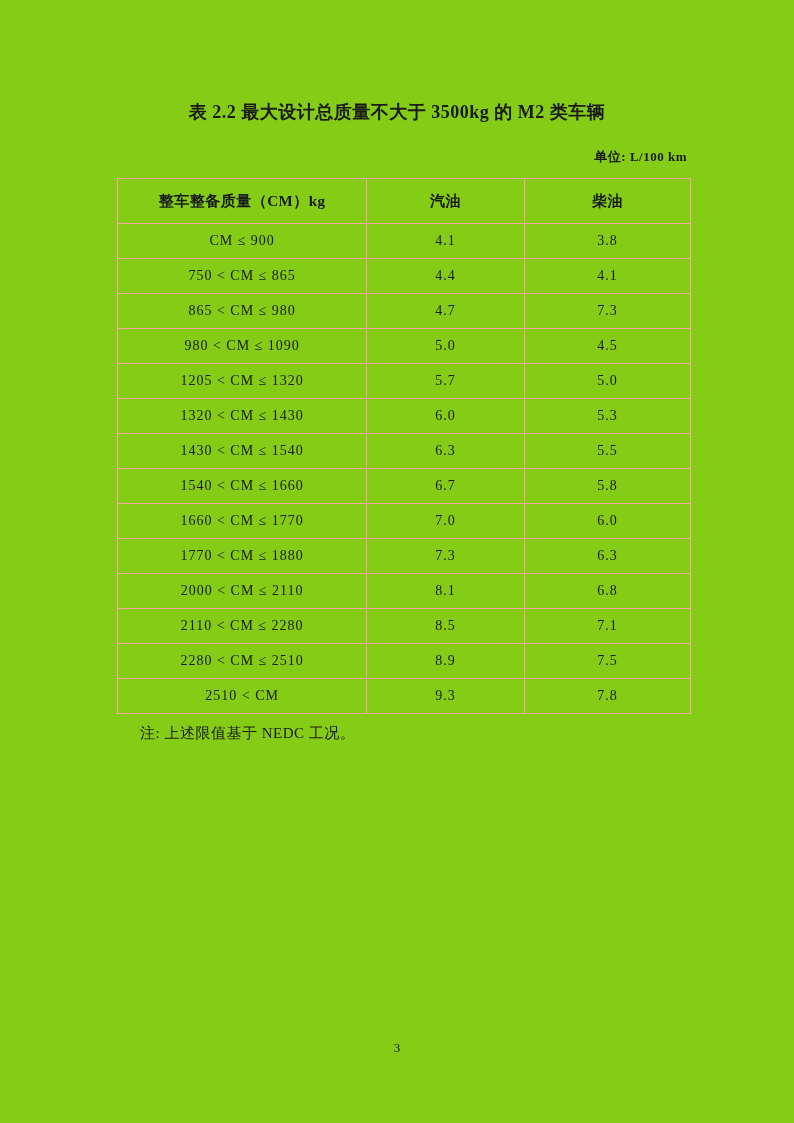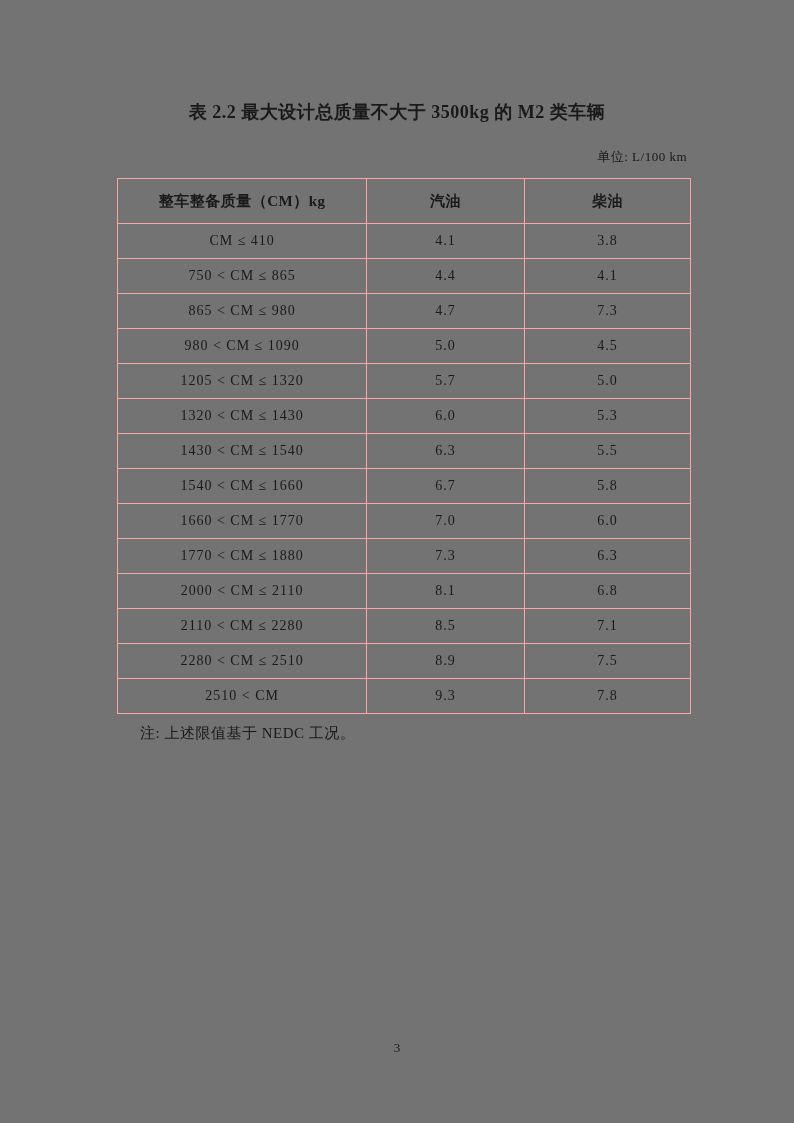--- a/index.html
+++ b/index.html
@@ -4,38 +4,39 @@
 <style>
   html, body {
     margin: 0;
     padding: 0;
     background: #ffffff;
   }
   .page {
     position: relative;
     width: 794px;
     height: 1123px;
-    background: #737373;
+    background: #84cc16;
     color: #1a1a1a;
     font-family: "Liberation Serif", "DejaVu Serif", serif;
     overflow: hidden;
   }
   .doc-title {
     padding-top: 100px;
     text-align: center;
     font-size: 18px;
     font-weight: bold;
     letter-spacing: 0.5px;
   }
   .unit-label {
     width: 574px;
     margin: 24px 0 0 113px;
     text-align: right;
     font-size: 13px;
     letter-spacing: 0.5px;
+    font-weight: bold;
   }
   table.limits {
     margin: 12px 0 0 117px;
     width: 574px;
     border-collapse: collapse;
     table-layout: fixed;
   }
   table.limits th,
   table.limits td {
     border: 1px solid #fca5a5;
@@ -89,21 +90,21 @@
     </colgroup>
     <thead>
       <tr>
         <th>整车整备质量（CM）kg</th>
         <th>汽油</th>
         <th>柴油</th>
       </tr>
     </thead>
     <tbody>
         <tr>
-          <td>CM ≤ 410</td>
+          <td>CM ≤ 900</td>
           <td>4.1</td>
           <td>3.8</td>
         </tr>
         <tr>
           <td>750 &lt; CM ≤ 865</td>
           <td>4.4</td>
           <td>4.1</td>
         </tr>
         <tr>
           <td>865 &lt; CM ≤ 980</td>

